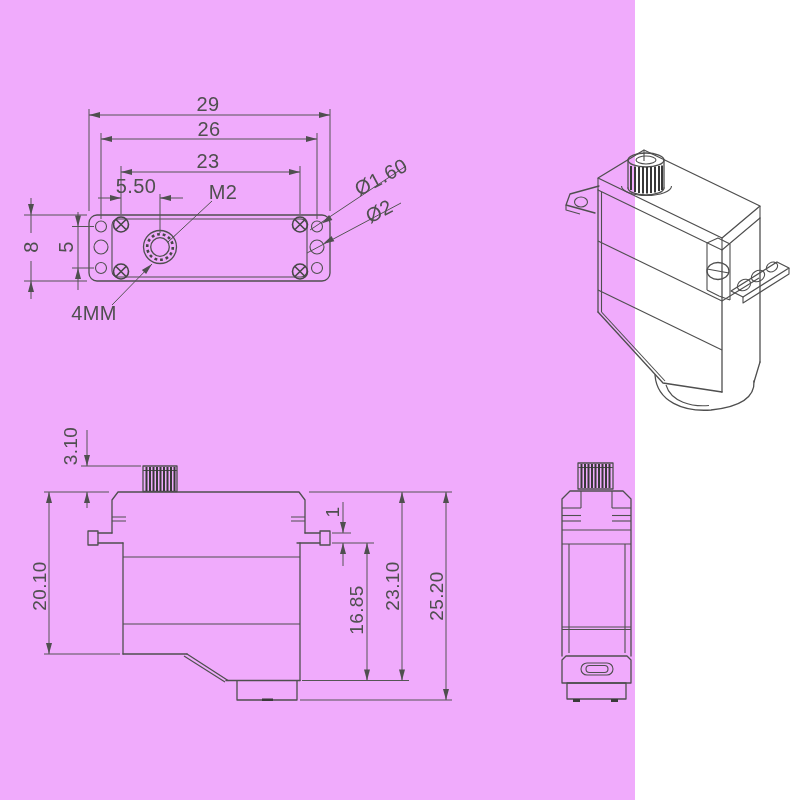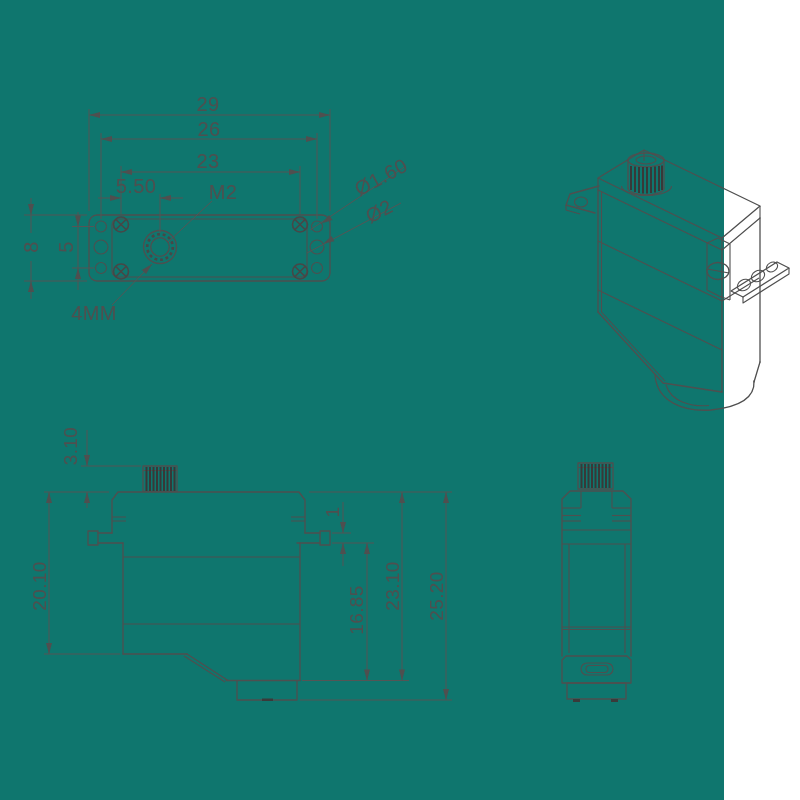--- a/index.html
+++ b/index.html
@@ -1,16 +1,16 @@
 <!DOCTYPE html>
 <html><head>
 <meta charset="utf-8">
 <style>
   html,body{margin:0;padding:0;background:#ffffff;}
-  .canvas{width:724px;height:800px;background:#0f766e;position:relative;}
+  .canvas{width:635px;height:800px;background:#f0abfc;position:relative;}
   svg{display:block;}
   .ol{fill:none;stroke:#4f4f4f;stroke-width:1.3;stroke-linejoin:round;stroke-linecap:round;}
   .thin{fill:none;stroke:#4f4f4f;stroke-width:1.1;stroke-linejoin:round;}
   .bold{fill:none;stroke:#474747;stroke-width:1.6;}
   .teeth{fill:none;stroke:#383838;stroke-width:2;}
   .balls{fill:none;stroke:#474747;stroke-width:2.6;stroke-dasharray:2.8 2.9;}
   .dim{fill:none;stroke:#555555;stroke-width:1;}
   .ah{fill:#4f4f4f;stroke:none;}
   .tick{fill:#3a3a3a;stroke:none;}
   .txt{font-family:"Liberation Sans",sans-serif;font-size:20px;fill:#4f4f4f;letter-spacing:0.4px;}

